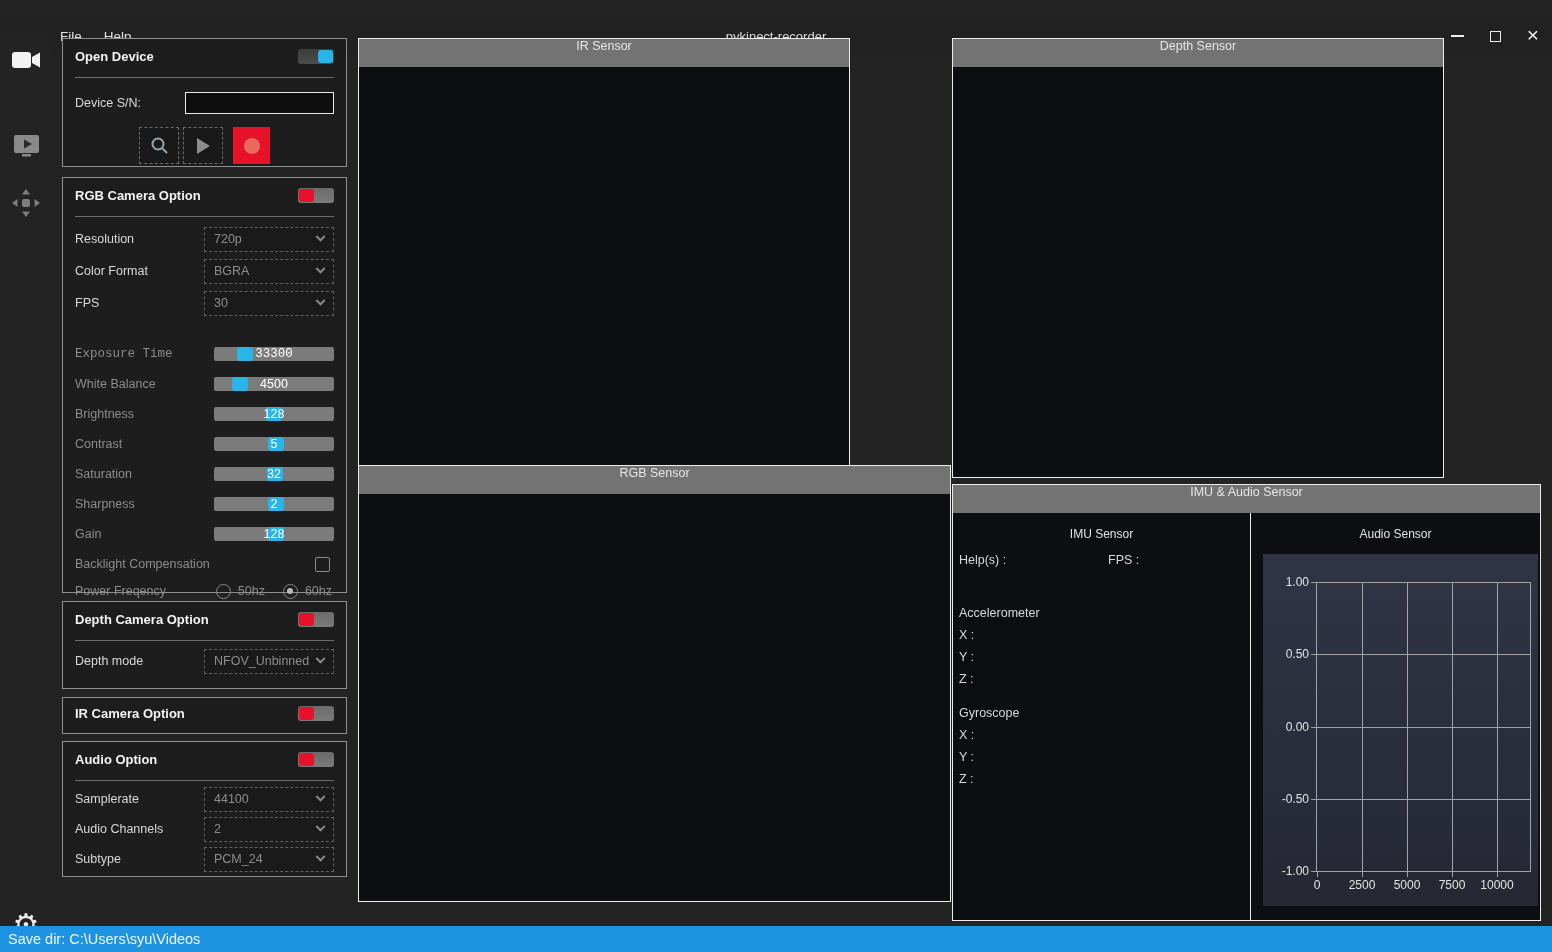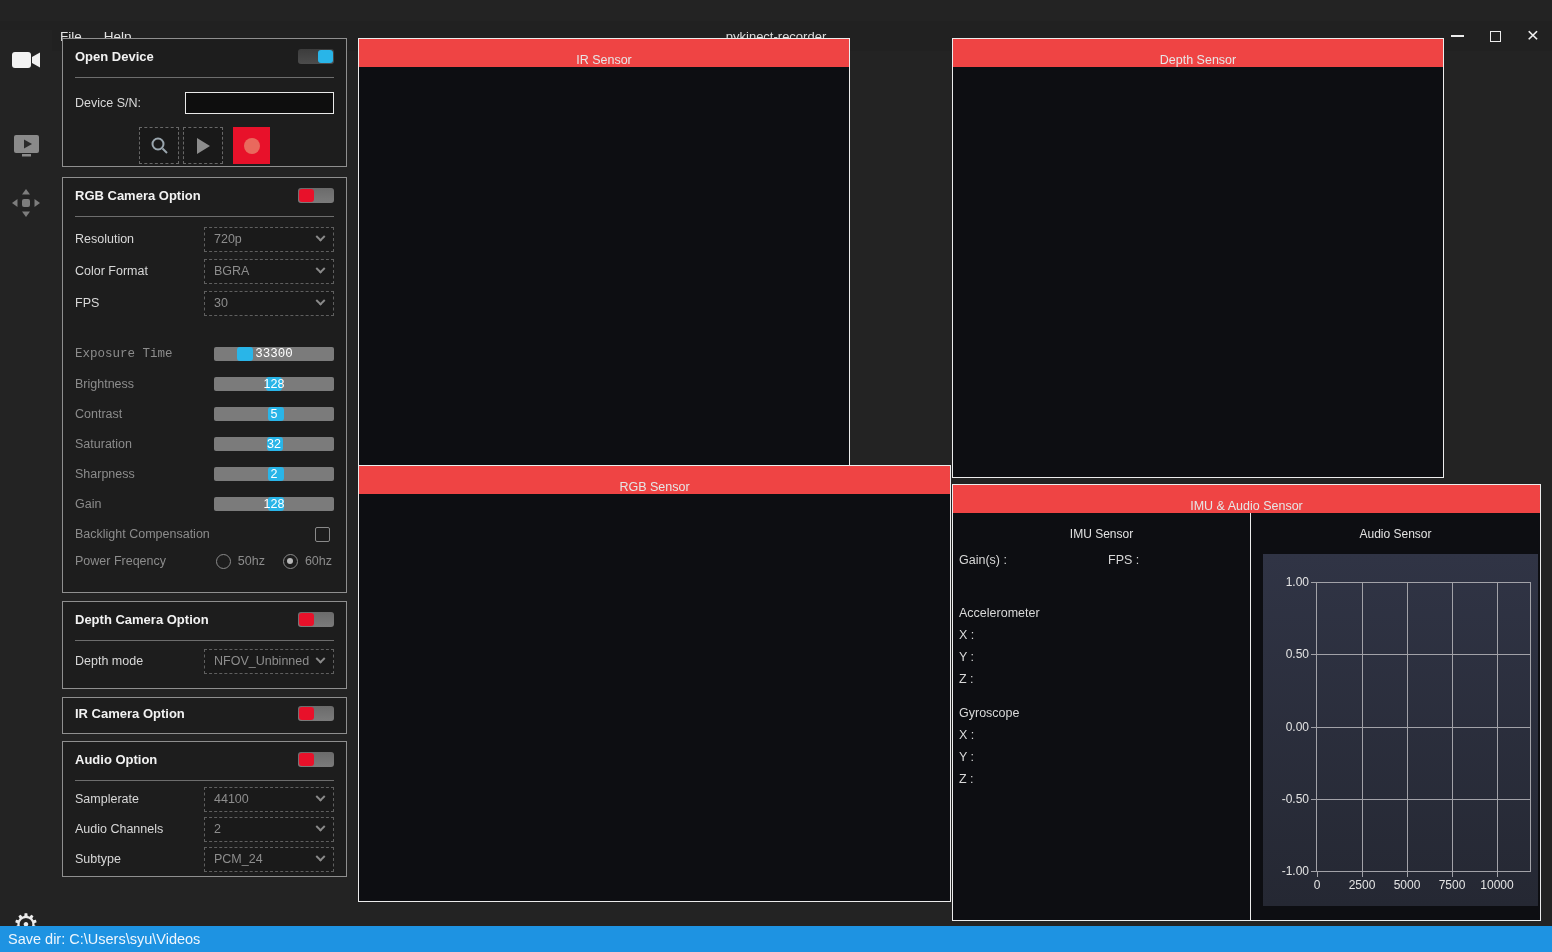--- a/index.html
+++ b/index.html
@@ -65,21 +65,21 @@
   
   #sn-row { height:26px; margin-top:12px; }
   #sn-input { width:149px; height:22px; background:#0e0e0e; border:1px solid #e9e9e9; color:#ddd; font-size:12px; padding:0 4px; outline:none; }
   #dev-btns { display:flex; justify-content:center; align-items:center; margin-top:11px; }
   .icon-btn { width:40px; height:37px; background:#191919; border:1px dashed #686868; display:flex; align-items:center; justify-content:center; margin-right:4px; }
   #record-btn { width:37px; height:37px; background:#e8112a; border:none; margin-left:6px; position:relative; }
   #record-btn::after { content:""; position:absolute; left:50%; top:50%; width:16px; height:16px; margin:-8px 0 0 -8px; border-radius:50%; background:#e9695d; }
 
   
   .viewport { position:absolute; background:#0d0e12; border:1px solid #ececec; }
-  .vp-header { height:28px; background:#ef4444; display:flex; align-items:flex-end; justify-content:center; }
+  .vp-header { height:28px; background:#737373; display:flex; align-items:flex-start; justify-content:center; }
   .vp-header span { color:#e6e6e6; font-size:12.5px; }
 
   
   #imu-body { position:absolute; left:0; top:28px; right:0; bottom:0; display:flex; }
   #imu-col { width:297px; position:relative; color:#d8d8d8; }
   #audio-col { flex:1; border-left:1px solid #ececec; position:relative; }
   .sub-title { text-align:center; margin-top:14px; font-size:12px; color:#e2e2e2; }
   .imu-line { position:absolute; left:6px; font-size:12.5px; color:#d8d8d8; }
   #fps-label { left:155px; }
 
@@ -212,20 +212,28 @@
 
     <div class="row slider-row" style="margin-top:20px;font-family:Liberation Mono, monospace;">
       <span class="lbl dim">Exposure Time</span>
       <div class="slider">
         <div class="slider-track"></div>
         <div class="slider-handle" style="left: 26%;"></div>
         <span class="slider-value">33300</span>
       </div>
     </div>
     <div class="row slider-row">
+      <span class="lbl dim">White Balance</span>
+      <div class="slider">
+        <div class="slider-track"></div>
+        <div class="slider-handle" style="left: 22%;"></div>
+        <span class="slider-value">4500</span>
+      </div>
+    </div>
+    <div class="row slider-row">
       <span class="lbl dim">Brightness</span>
       <div class="slider">
         <div class="slider-track"></div>
         <div class="slider-handle" style="left: 50%;"></div>
         <span class="slider-value">128</span>
       </div>
     </div>
     <div class="row slider-row">
       <span class="lbl dim">Contrast</span>
       <div class="slider">
@@ -353,21 +361,21 @@
       </div>
   </div>
 
   <div class="viewport" style="left:952px; top:484px; width:589px; height:437px;">
     <div class="vp-header">
         <span>IMU &amp; Audio Sensor</span>
       </div>
     <div id="imu-body">
       <div id="imu-col">
         <div class="sub-title">IMU Sensor</div>
-        <span class="imu-line" style="top:40px;">Gain(s) :</span>
+        <span class="imu-line" style="top:40px;">Help(s) :</span>
         <span class="imu-line" id="fps-label" style="top:40px;">FPS :</span>
         <span class="imu-line" style="top:93px;">Accelerometer</span>
         <span class="imu-line" style="top:115px;">X :</span>
         <span class="imu-line" style="top:137px;">Y :</span>
         <span class="imu-line" style="top:159px;">Z :</span>
         <span class="imu-line" style="top:193px;">Gyroscope</span>
         <span class="imu-line" style="top:215px;">X :</span>
         <span class="imu-line" style="top:237px;">Y :</span>
         <span class="imu-line" style="top:259px;">Z :</span>
       </div>

